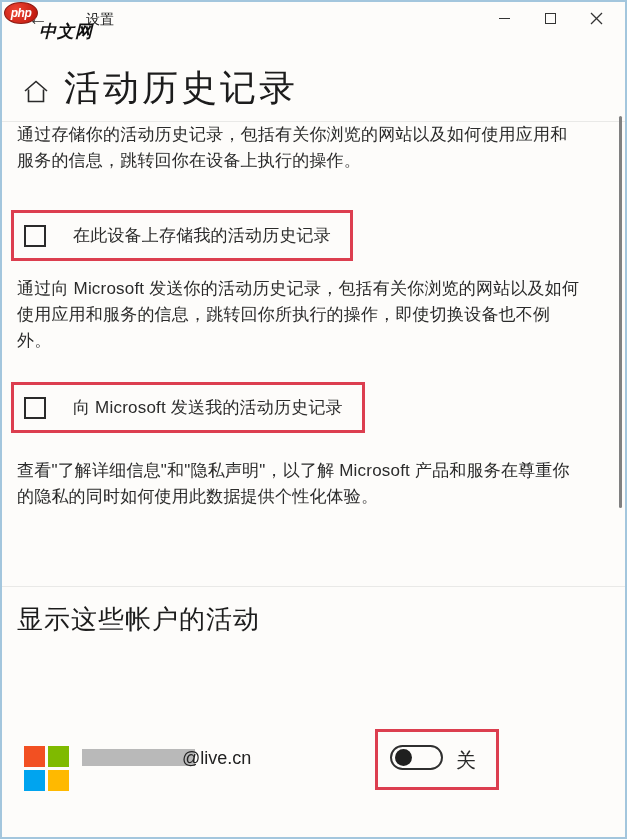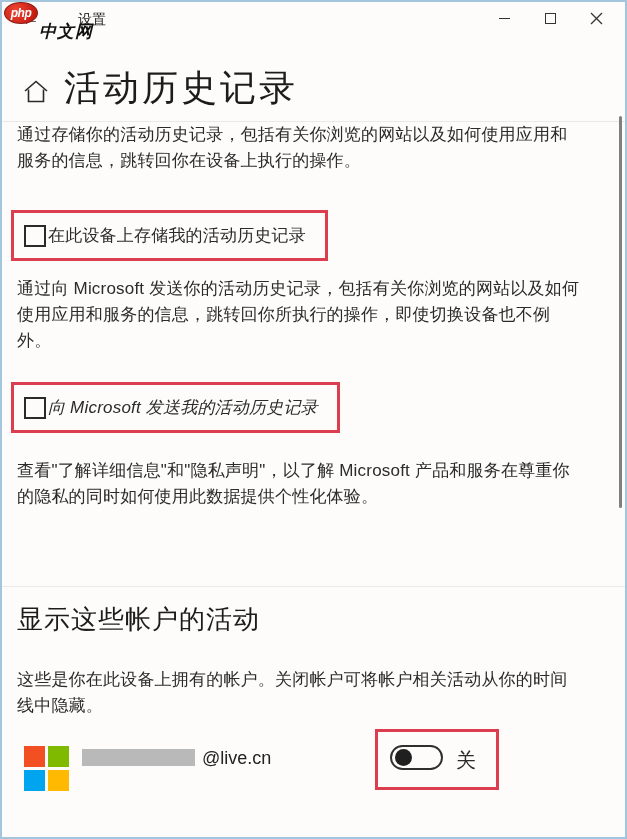--- a/index.html
+++ b/index.html
@@ -16,21 +16,21 @@
   }
   *{margin:0;padding:0;box-sizing:border-box;}
   html,body{background:#fff;}
   body{font-family:"Liberation Sans","DejaVu Sans",sans-serif;color:var(--text-body);}
   .window{
     position:relative;width:627px;height:839px;overflow:hidden;
     background:var(--window-bg);
     border:2px solid var(--window-border);
   }
   
-  .titlebar{position:absolute;top:0;left:0;right:0;height:32px;}
+  .titlebar{position:absolute;top:0;left:8px;right:0;height:32px;}
   .back-btn{position:absolute;left:18px;top:4px;font-size:20px;color:#333;background:none;border:none;cursor:pointer;line-height:24px;font-family:inherit;}
   .win-title{position:absolute;left:76px;top:9px;font-size:14px;color:#222;}
   .win-controls{position:absolute;right:6px;top:0;height:32px;display:flex;}
   .win-btn{width:46px;height:32px;display:flex;align-items:center;justify-content:center;background:none;border:none;cursor:pointer;color:#333;}
   .min-line{display:block;width:11px;height:1px;background:#333;}
   .max-box{display:block;width:11px;height:11px;border:1px solid #333;background:transparent;}
   .close-x line{stroke:#333;stroke-width:1.3;}
   
   .watermark{position:absolute;left:2px;top:0;display:flex;align-items:flex-start;z-index:30;pointer-events:none;}
   .wm-ellipse{
@@ -51,35 +51,35 @@
   
   .para{position:absolute;left:15px;width:565px;font-size:17px;line-height:26px;color:var(--text-body);letter-spacing:0.2px;}
   .para-1{top:120px;}
   .para-2{top:274px;}
   .para-3{top:456px;}
   .para-4{top:665px;}
   
   .hl-box{
     position:absolute;left:9px;
     border:3px solid var(--highlight-red);
-    display:inline-flex;align-items:center;gap:2px;
+    display:inline-flex;align-items:center;gap:27px;
     padding:11px 19px 11px 10px;background:transparent;
   }
   .hl-box-1{top:208px;}
-  .hl-box-2{top:380px;font-style:italic;}
+  .hl-box-2{top:380px;}
   .checkbox{width:22px;height:22px;border:2px solid #2a2a2a;background:var(--window-bg);flex:0 0 auto;cursor:pointer;}
   .cb-label{font-size:17px;color:var(--text-body);white-space:nowrap;letter-spacing:0.2px;}
   
   .section-title{position:absolute;left:15px;top:600px;font-size:26px;font-weight:400;color:var(--text-dark);letter-spacing:1px;text-align:center;}
   .ms-logo{position:absolute;left:22px;top:744px;width:45px;height:45px;display:grid;grid-template-columns:21px 21px;grid-template-rows:21px 21px;gap:3px;}
   .ms-sq{width:21px;height:21px;}
   .ms-sq.r{background:var(--ms-red);} .ms-sq.g{background:var(--ms-green);}
   .ms-sq.b{background:var(--ms-blue);} .ms-sq.y{background:var(--ms-yellow);}
   .redaction-bar{position:absolute;left:80px;top:747px;width:113px;height:17px;background:var(--redaction-gray);}
-  .email-domain{position:absolute;left:200px;top:746px;font-size:18px;color:#222;}
+  .email-domain{position:absolute;left:180px;top:746px;font-size:18px;color:#222;}
   .toggle-hl{position:absolute;left:373px;top:727px;width:124px;height:61px;border:3px solid var(--highlight-red);}
   .toggle{position:absolute;left:12px;top:13px;width:53px;height:25px;border:2px solid #2f2f2f;border-radius:13px;background:var(--window-bg);cursor:pointer;}
   .toggle-knob{position:absolute;left:3px;top:2px;width:17px;height:17px;border-radius:50%;background:#1f1f1f;}
   .toggle-state{position:absolute;left:78px;top:15px;font-size:20px;color:#2a2a2a;}
   
   .scroll-thumb{position:absolute;right:3px;top:114px;width:3px;height:392px;background:var(--scrollbar-gray);border-radius:2px;cursor:pointer;}
 </style>
 </head>
 <body>
 
@@ -130,21 +130,20 @@
   <div class="hl-box hl-box-2">
     <span class="checkbox" role="checkbox" aria-checked="false"></span>
     <span class="cb-label">向 Microsoft 发送我的活动历史记录</span>
   </div>
 
   <p class="para para-3">查看"了解详细信息"和"隐私声明"，以了解 Microsoft 产品和服务在尊重你的隐私的同时如何使用此数据提供个性化体验。</p>
 
   <div class="divider divider-2"></div>
 
   <h2 class="section-title">显示这些帐户的活动</h2>
-  <p class="para para-4">这些是你在此设备上拥有的帐户。关闭帐户可将帐户相关活动从你的时间线中隐藏。</p>
 
   <div class="ms-logo">
     <span class="ms-sq r"></span>
     <span class="ms-sq g"></span>
     <span class="ms-sq b"></span>
     <span class="ms-sq y"></span>
   </div>
   <span class="redaction-bar"></span>
   <span class="email-domain">@live.cn</span>
 

